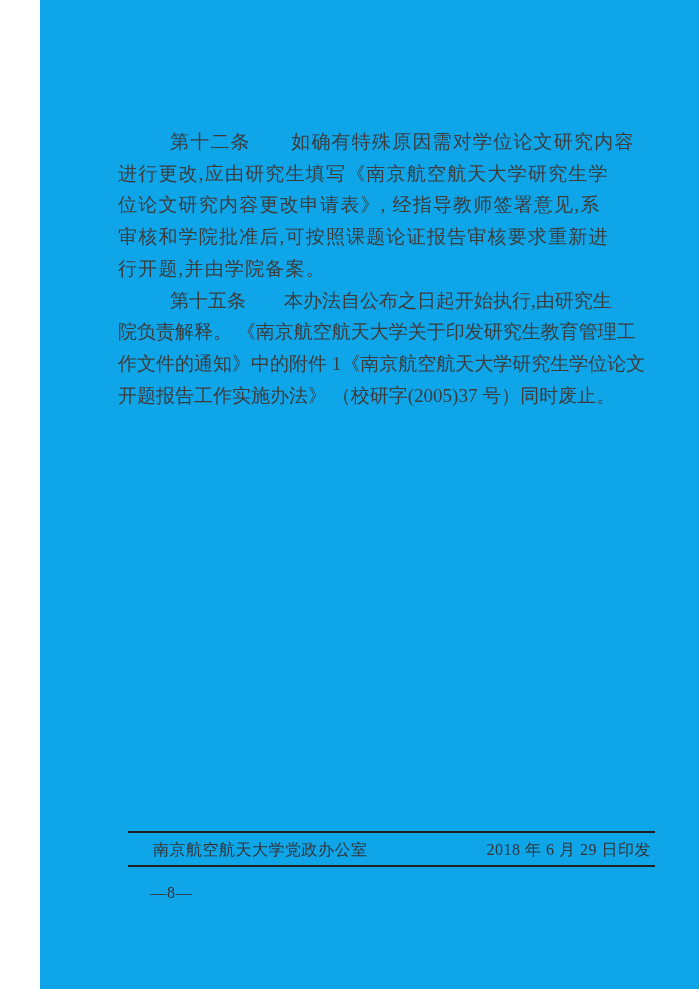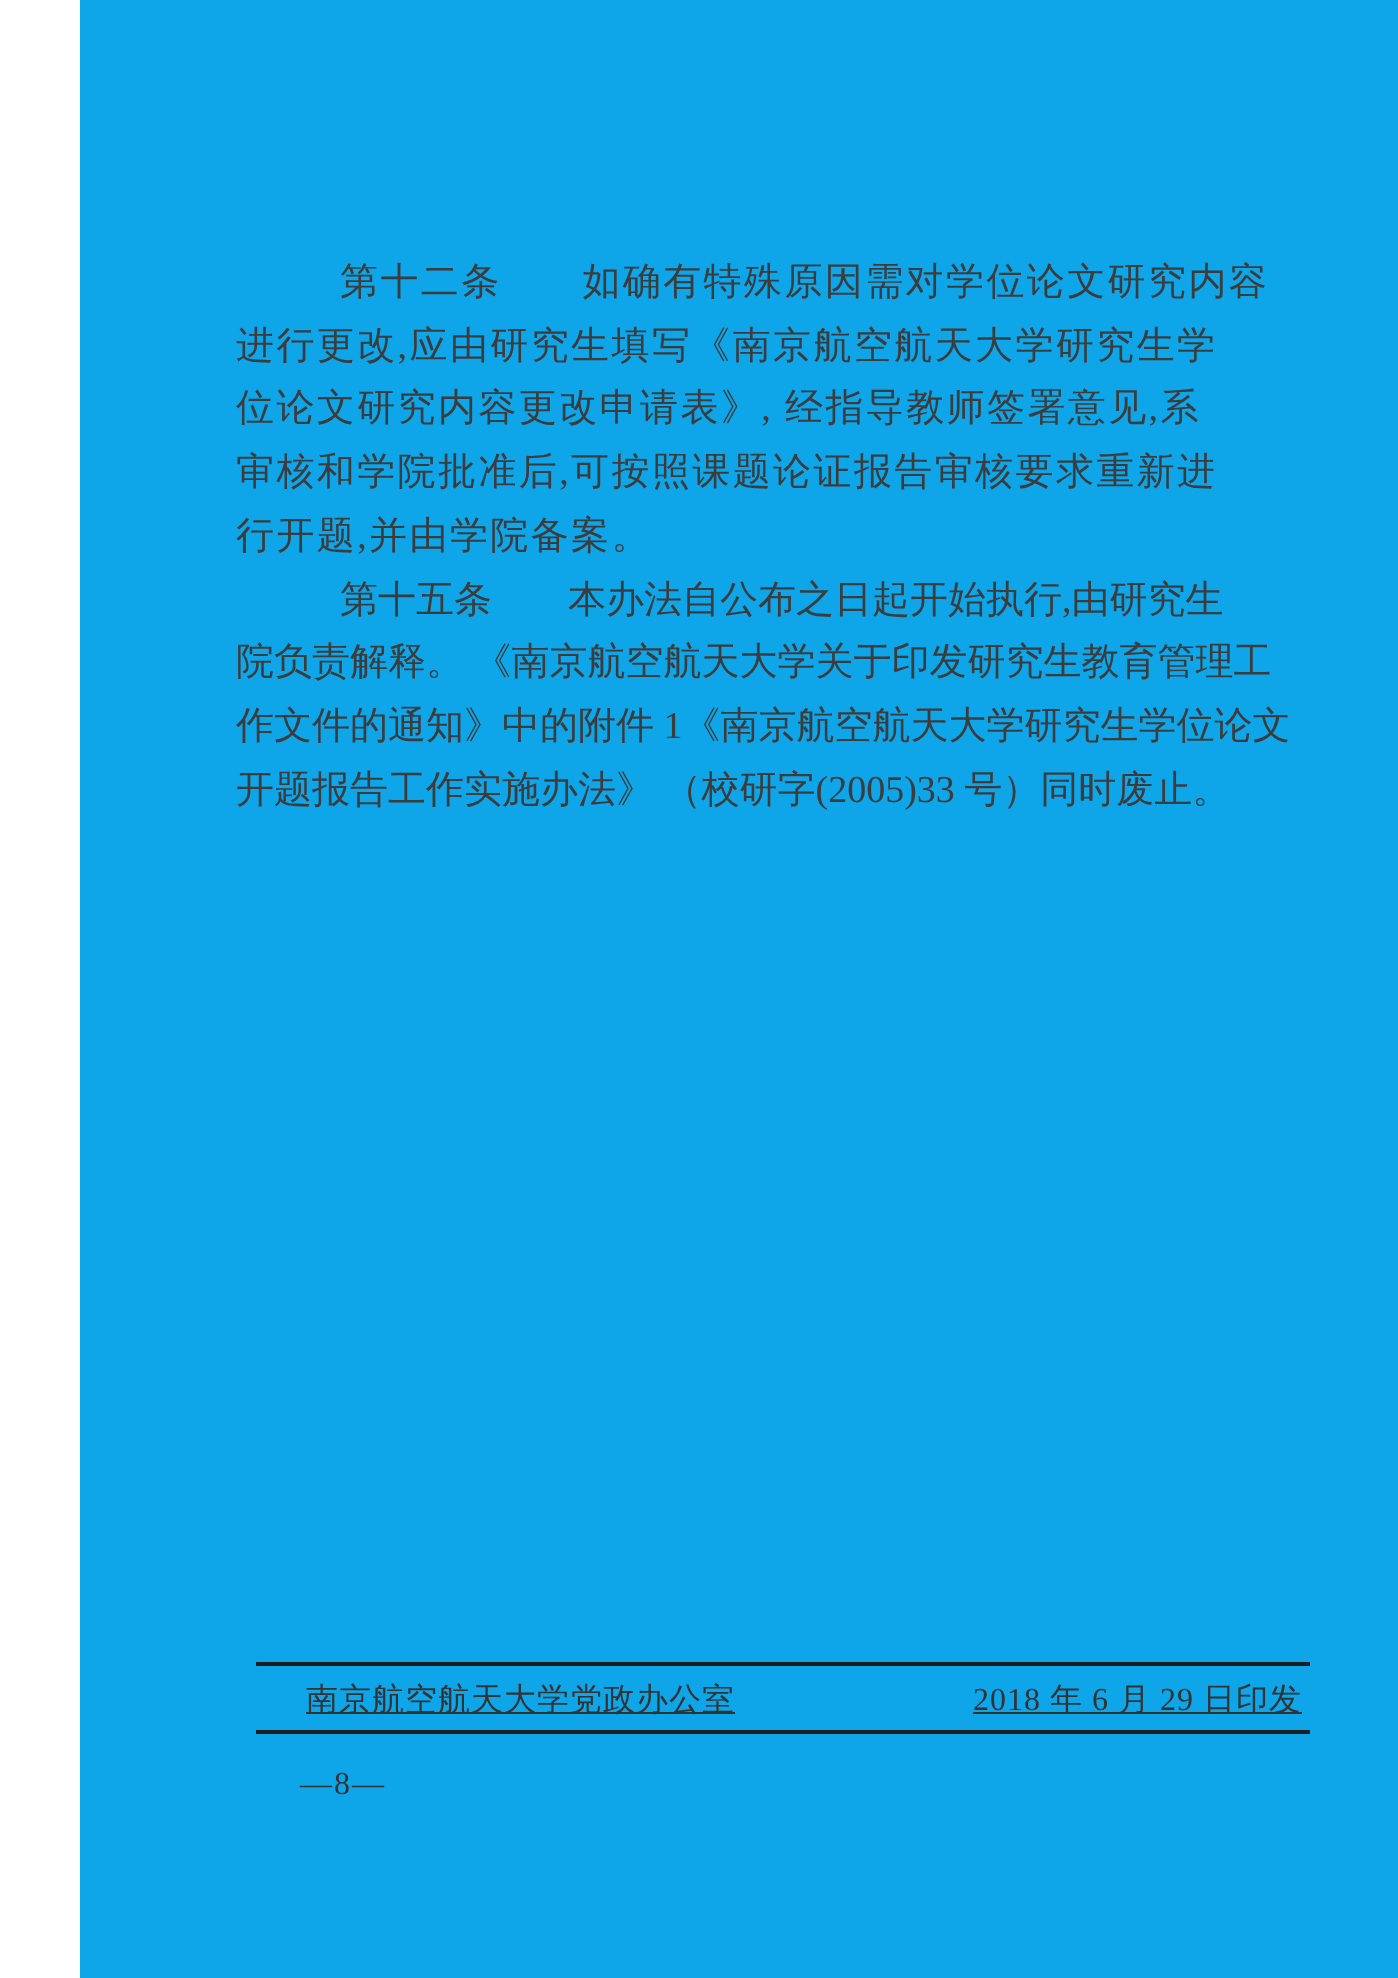--- a/index.html
+++ b/index.html
@@ -52,21 +52,20 @@
     width: 527px;
     height: 27px;
     display: flex;
     justify-content: space-between;
     align-items: center;
     box-sizing: border-box;
     padding: 0 4px 0 25px;
     font-size: 16px;
     letter-spacing: 0.5px;
     color: #333333;
-    text-decoration: underline;
   }
   .page-number {
     position: absolute;
     left: 110px;
     top: 884px;
     font-size: 16px;
     letter-spacing: 1px;
     color: #333333;
   }
 </style>
@@ -77,21 +76,21 @@
 
   <div class="body-text">
     <p>第十二条　　如确有特殊原因需对学位论文研究内容
 进行更改,应由研究生填写《南京航空航天大学研究生学
 位论文研究内容更改申请表》, 经指导教师签署意见,系
 审核和学院批准后,可按照课题论证报告审核要求重新进
 行开题,并由学院备案。</p>
     <p class="condensed">第十五条　　本办法自公布之日起开始执行,由研究生
 院负责解释。 《南京航空航天大学关于印发研究生教育管理工
 作文件的通知》中的附件 1《南京航空航天大学研究生学位论文
-开题报告工作实施办法》 （校研字(2005)33 号）同时废止。</p>
+开题报告工作实施办法》 （校研字(2005)37 号）同时废止。</p>
   </div>
 
   <div class="footer-rule top"></div>
 
   <div class="footer-row">
     <span>南京航空航天大学党政办公室</span>
     <span>2018 年 6 月 29 日印发</span>
   </div>
 
   <div class="footer-rule bottom"></div>

